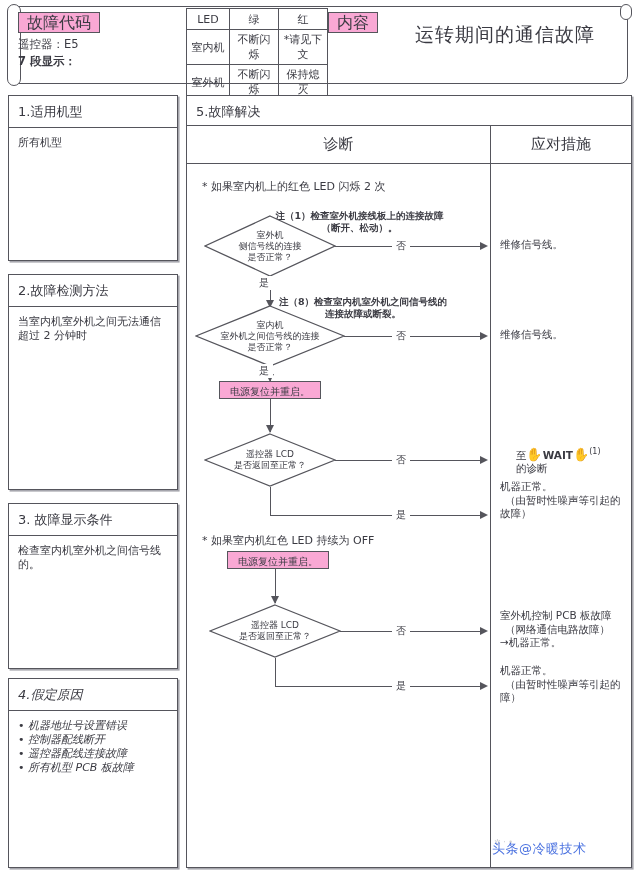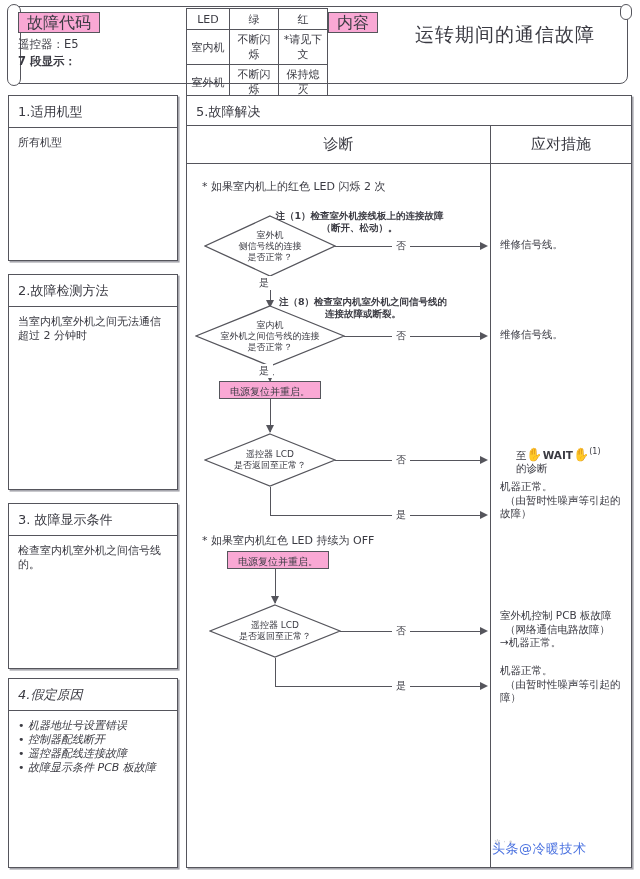--- a/index.html
+++ b/index.html
@@ -332,21 +332,21 @@
     <div class="panel-body">检查室内机室外机之间信号线的。</div>
   </div>
 
   <div class="panel" id="panel-4">
     <div class="panel-title">4.假定原因</div>
     <div class="panel-body">
       <ul>
         <li>机器地址号设置错误</li>
         <li>控制器配线断开</li>
         <li>遥控器配线连接故障</li>
-        <li>故障显示条件 PCB 板故障</li>
+        <li>所有机型 PCB 板故障</li>
       </ul>
     </div>
   </div>
 
   <div id="main-panel">
     <div id="main-title">5.故障解决</div>
     <div id="col-head-diag">诊断</div>
     <div id="col-head-act">应对措施</div>
     <div id="col-divider"></div>
 

